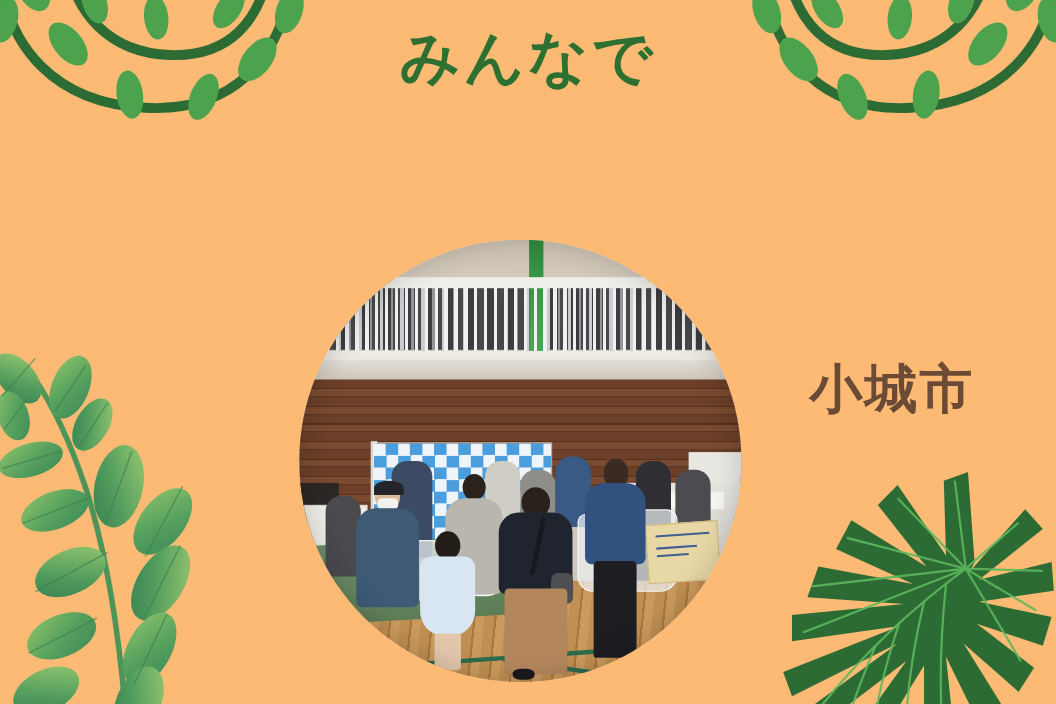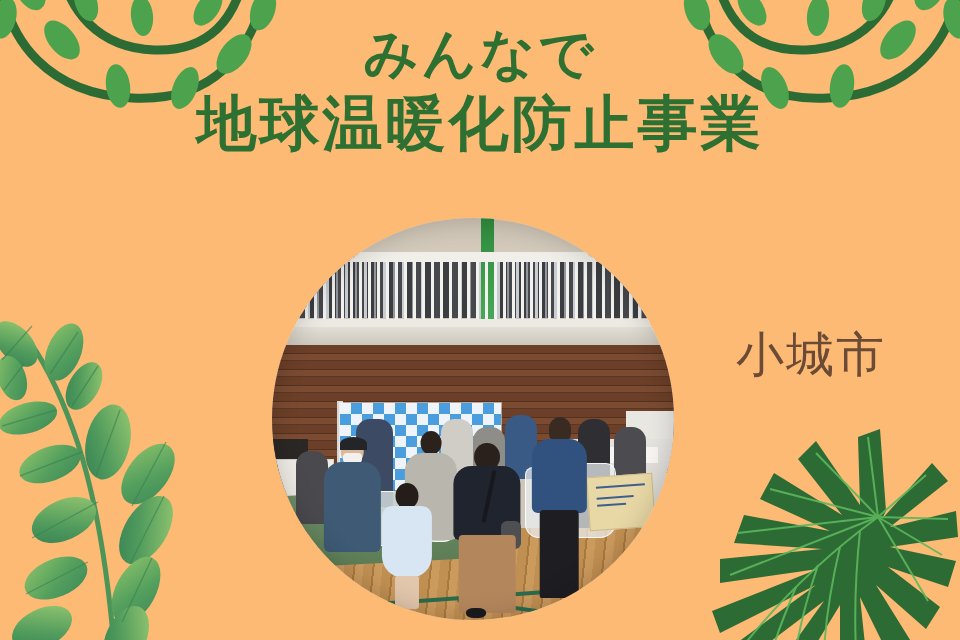--- a/index.html
+++ b/index.html
@@ -44,21 +44,21 @@
     margin:0;
     white-space:nowrap;
   }
 
   
   .city-name{
     position:absolute;
     left:736px;top:331px;
     color:#6b4b36;
     font-size:48px;
-    font-weight:400;
+    font-weight:700;
     letter-spacing:2px;
     line-height:1;
     white-space:nowrap;
     z-index:5;
   }
 
   
   .photo-circle{
     position:absolute;
     left:272px;top:218px;
@@ -381,21 +381,20 @@
         <path d="M170 112 C 166 150, 164 190, 166 232"></path>
         <path d="M150 128 C 142 162, 136 196, 134 232"></path>
         <path d="M128 146 C 118 176, 110 204, 106 232"></path>
         <path d="M106 168 C 96 192, 88 212, 82 232"></path>
       </g>
     </svg>
   </div>
 
   <div class="title-block">
     <p class="title-line1">みんなで</p>
-    <p class="title-line2">地球温暖化防止事業</p>
   </div>
 
   <div class="city-name">小城市</div>
 
   <div class="photo-circle">
     <div class="photo-inner">
 
       <div class="ph-ceiling"></div>
       <div class="ph-windowband"></div>
       <div class="ph-greenbanner"></div>

